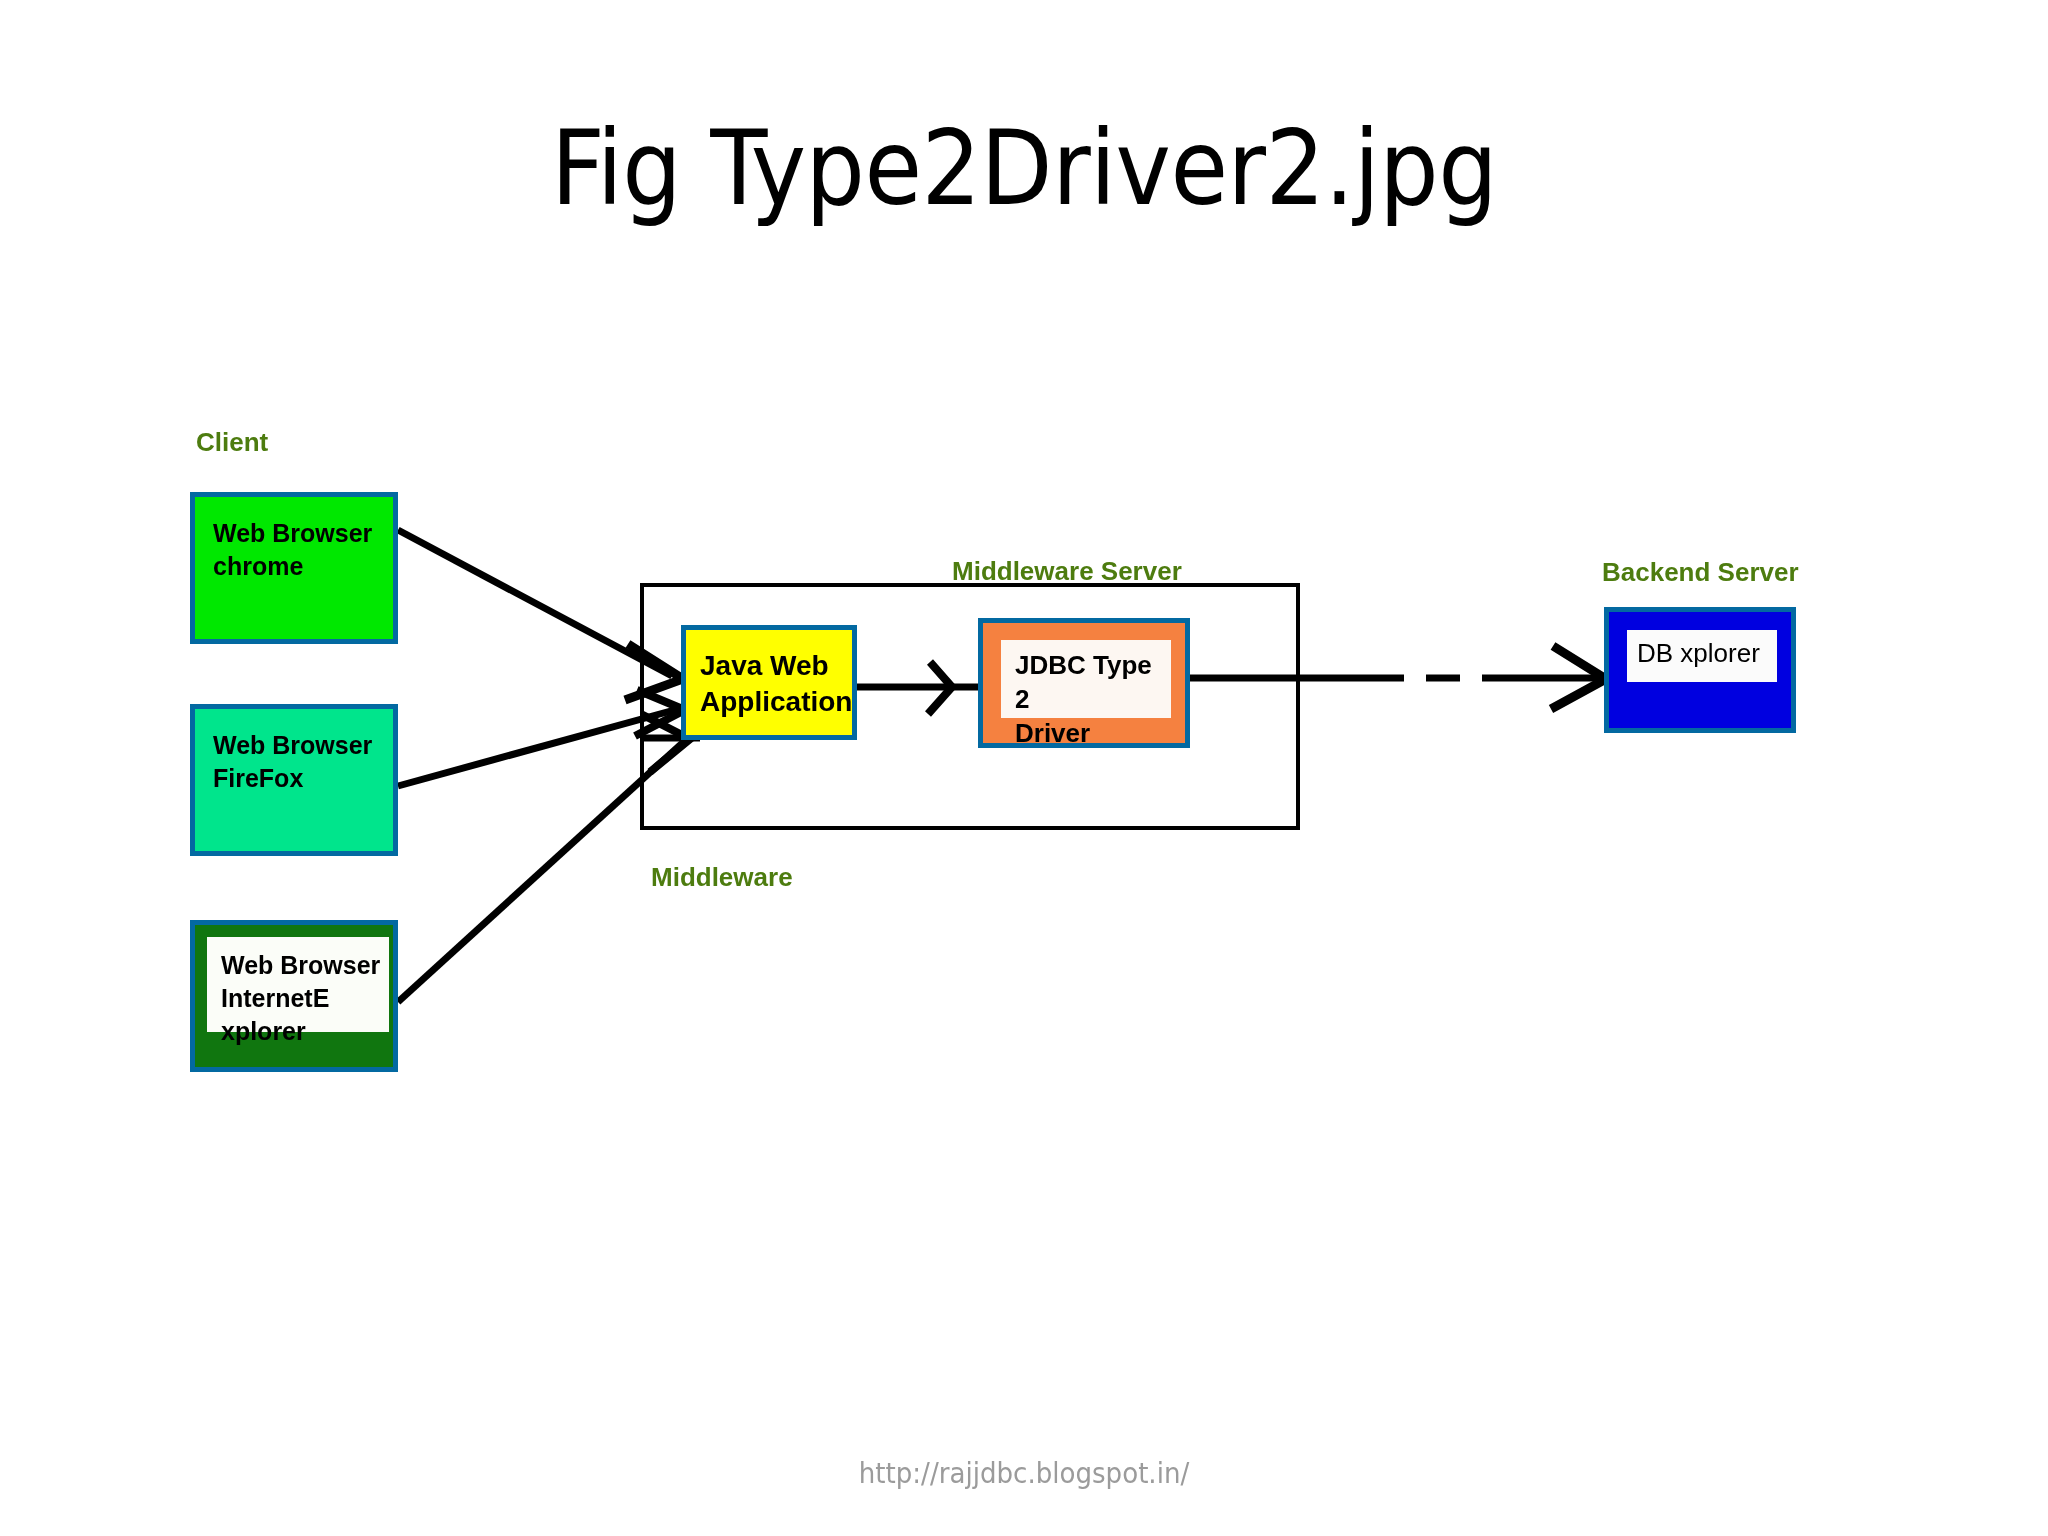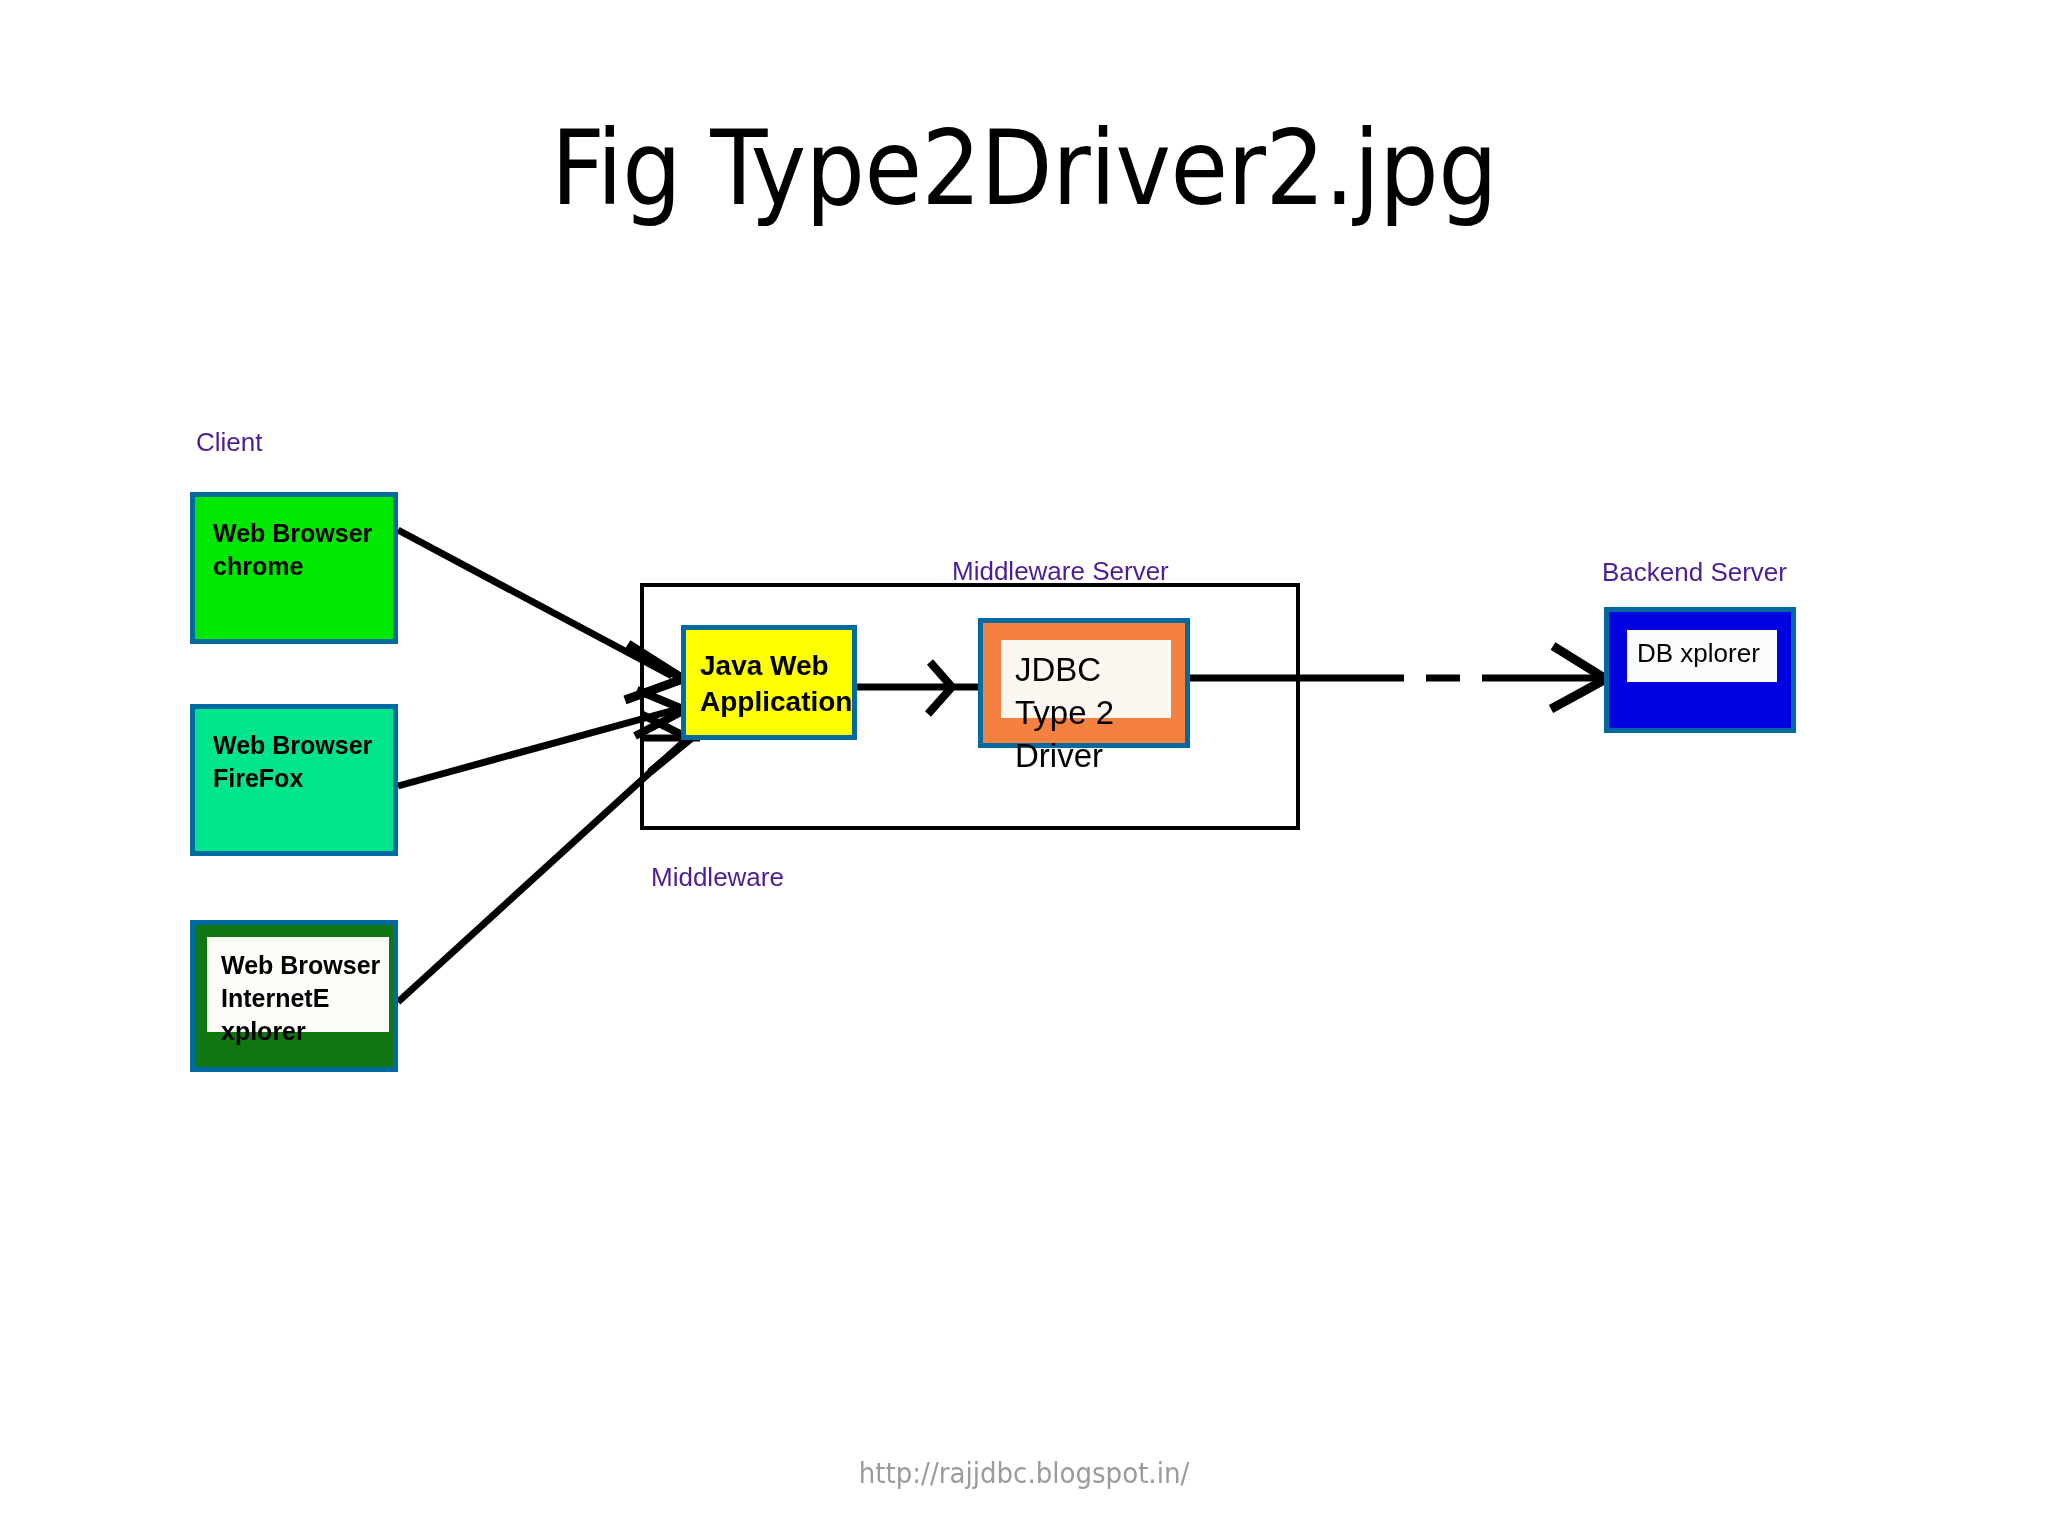--- a/index.html
+++ b/index.html
@@ -64,23 +64,23 @@
     font-family: "Liberation Sans", sans-serif;
     font-weight: bold;
     color: #000000;
     white-space: pre-line;
   }
 
   
   .caption {
     position: absolute;
     font-family: "Liberation Sans", sans-serif;
-    font-weight: normal;
+    font-weight: bold;
     font-size: 26px;
-    color: #4c1d95;
+    color: #4d7c0f;
     white-space: nowrap;
   }
 
   
   #client-chrome {
     left: 190px; top: 492px;
     width: 208px; height: 152px;
     background: #00e800;
   }
   #client-chrome-label {
@@ -144,23 +144,23 @@
     background: #f58140;
   }
   #jdbc-driver-inner {
     position: absolute;
     left: 18px; top: 17px;
     width: 170px; height: 78px;
     background: #fdf7f2;
   }
   #jdbc-driver-label {
     left: 14px; top: 9px;
-    font-size: 33px;
+    font-size: 26px;
     line-height: 1.3;
-    font-weight: normal;
+    font-weight: bold;
   }
 
   
   #db-server {
     left: 1604px; top: 607px;
     width: 192px; height: 126px;
     background: #0000e0;
   }
   #db-server-inner {
     position: absolute;

